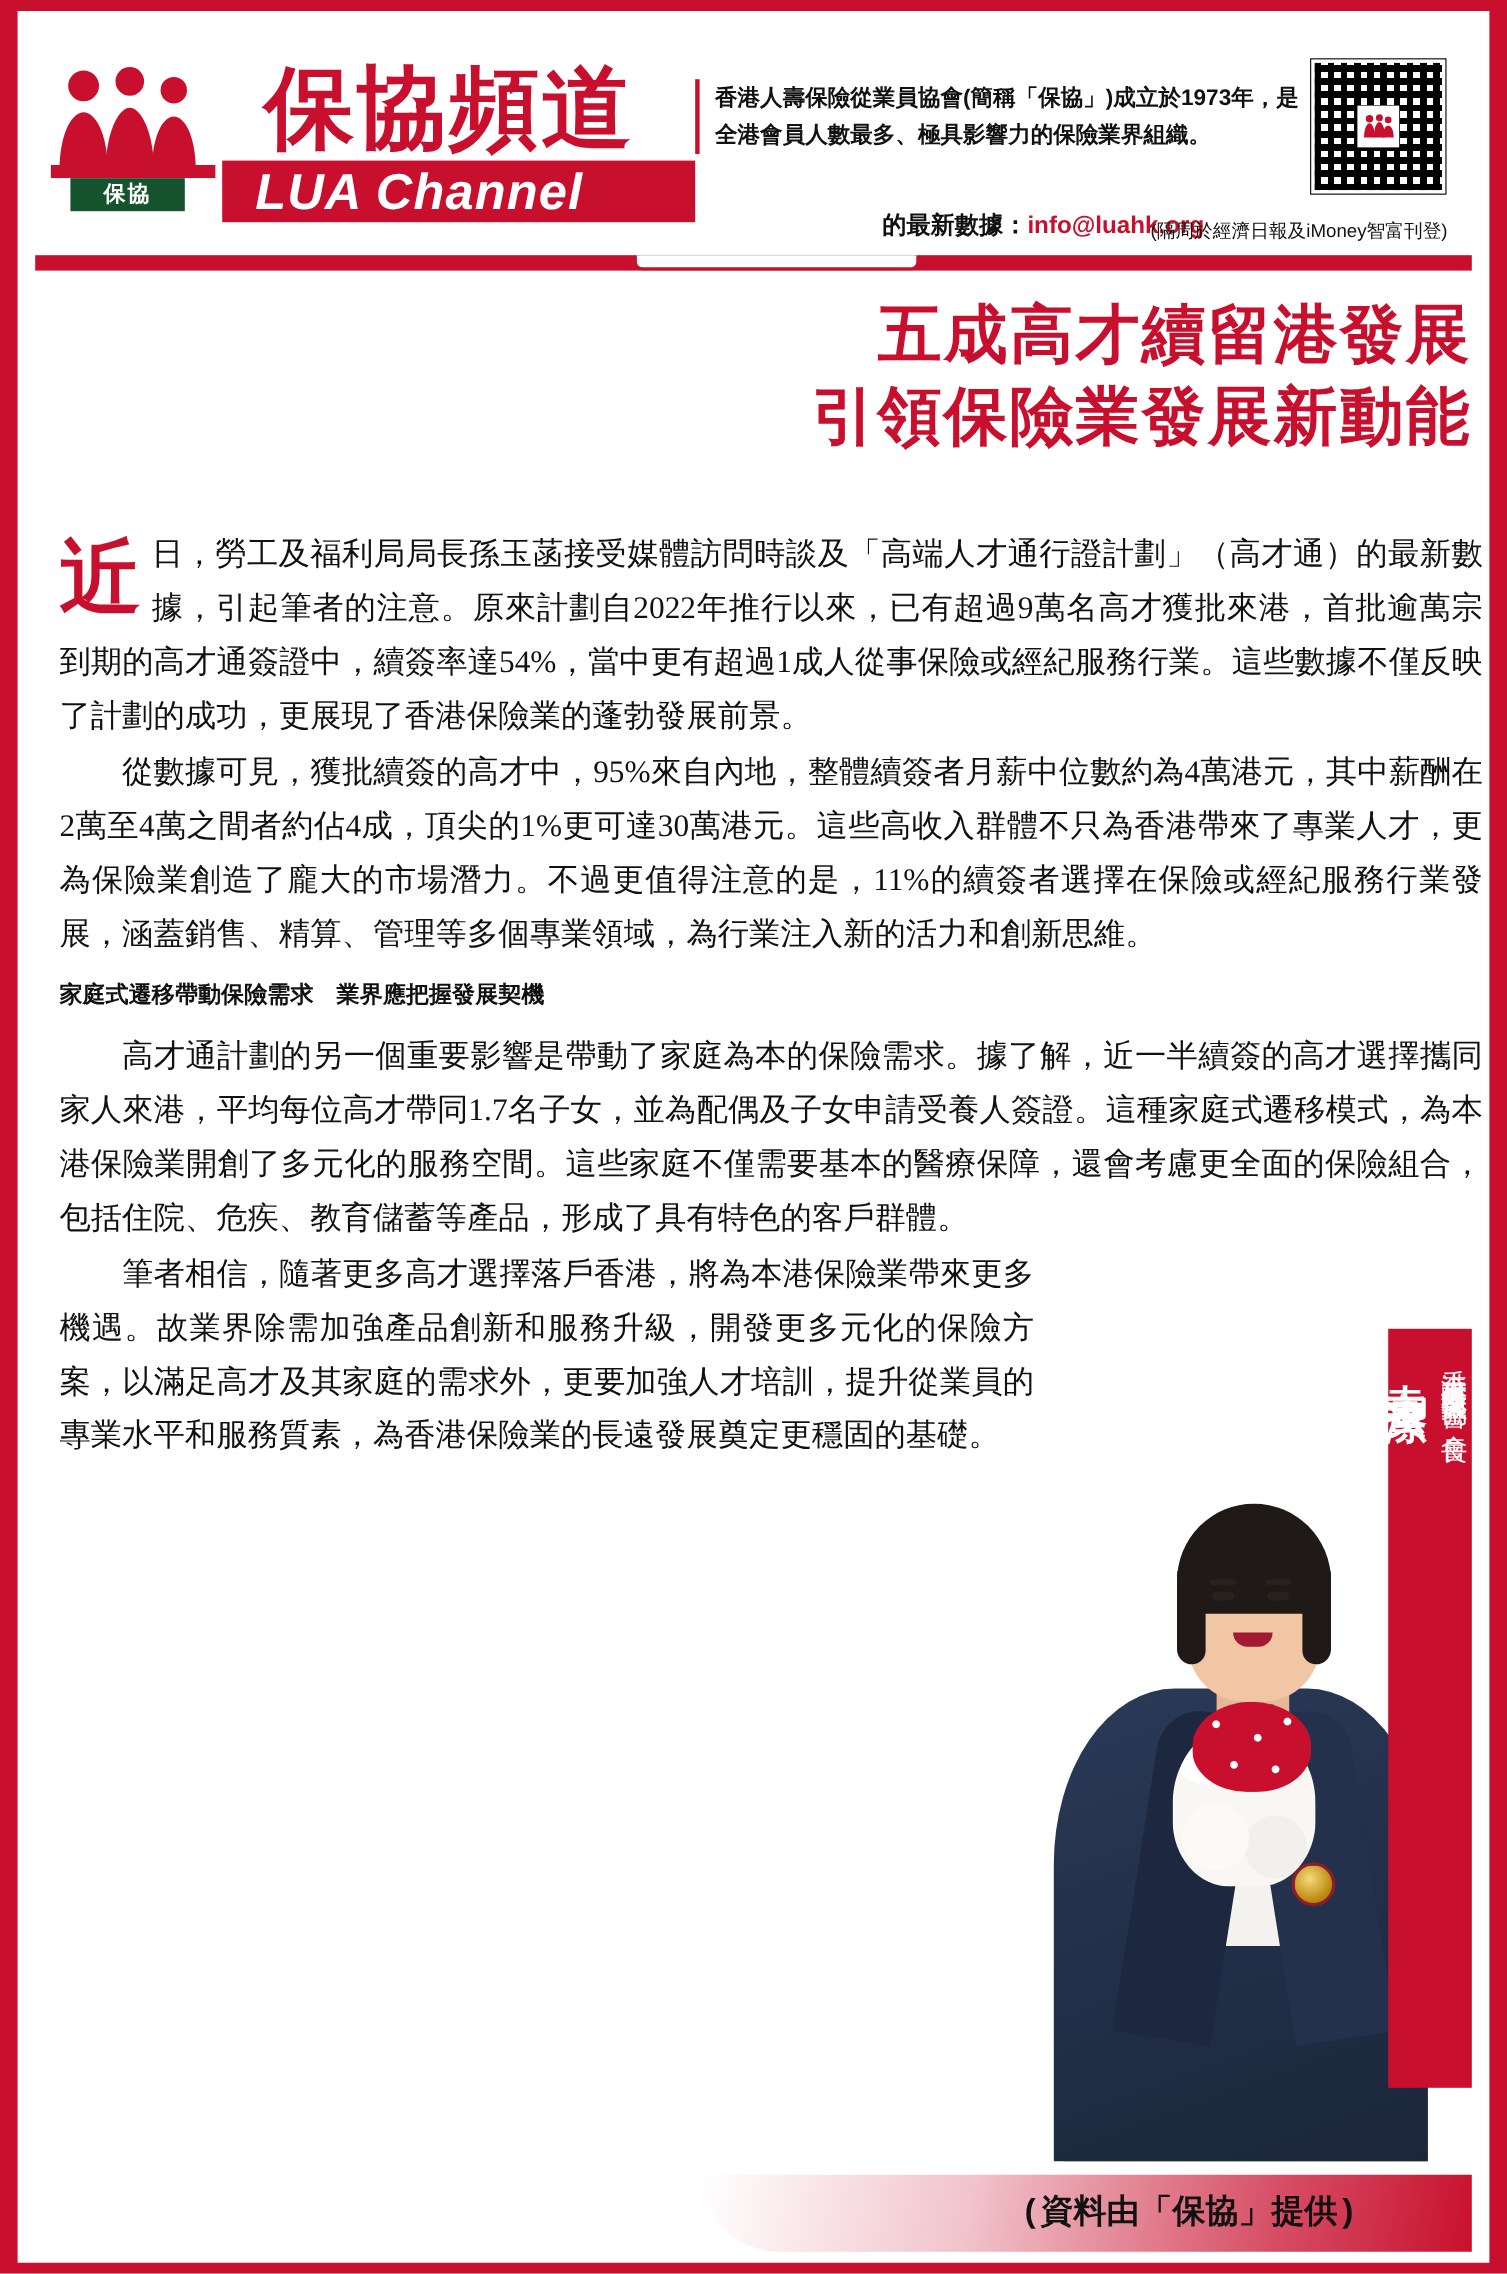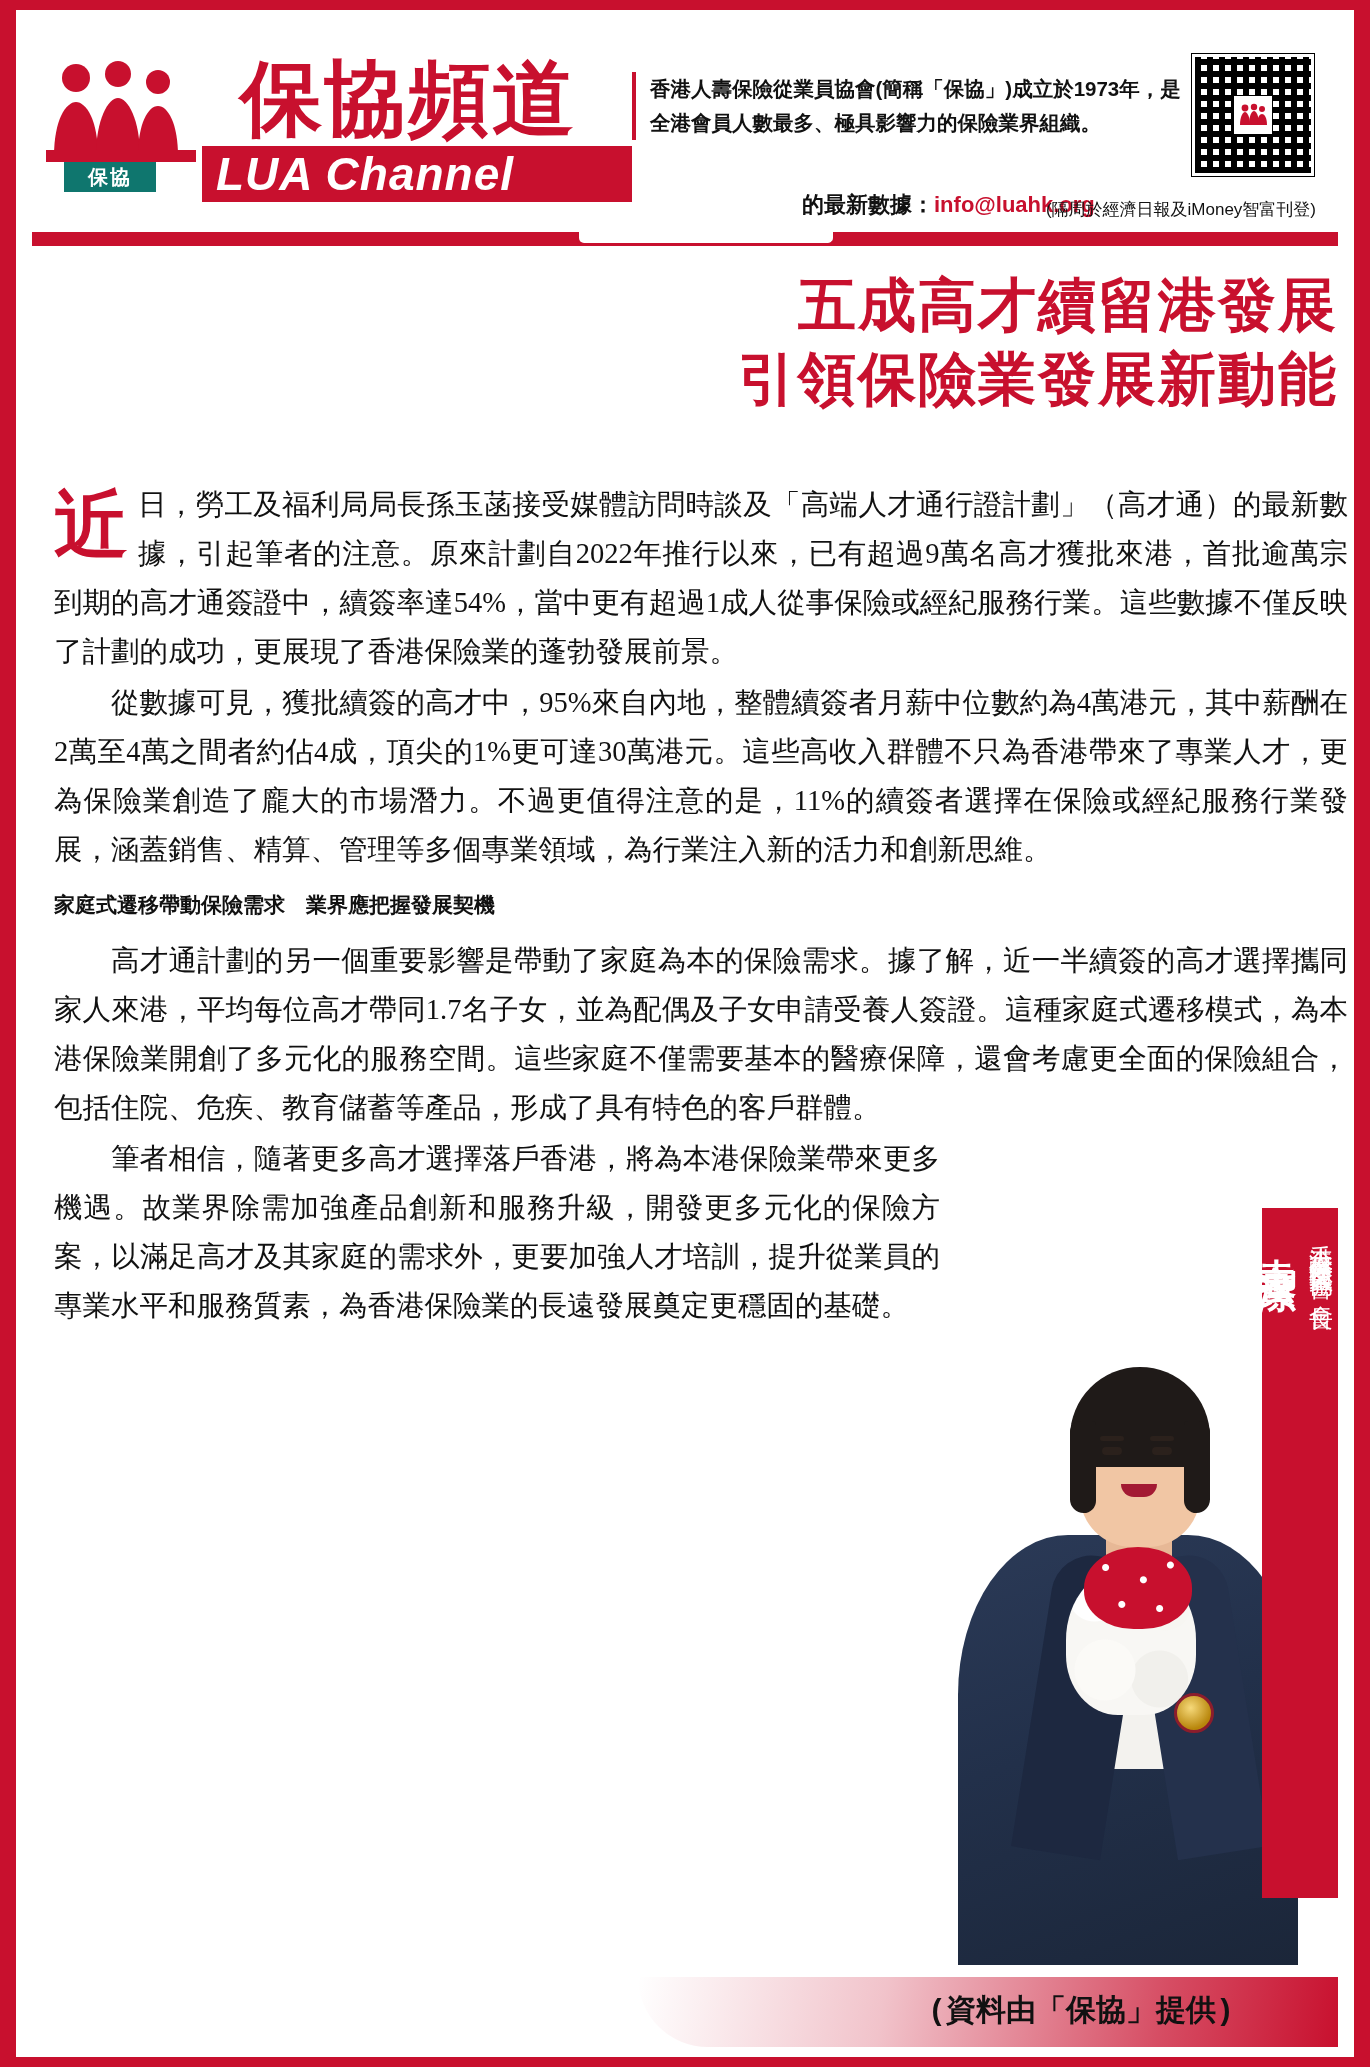--- a/index.html
+++ b/index.html
@@ -46,22 +46,22 @@
     width: 150px; height: 130px;
   }
   .logo-people {
     position: absolute;
     left: 0; top: 0;
     width: 150px; height: 104px;
   }
   .logo-caption {
     position: absolute;
     left: 18px; top: 104px;
-    width: 92px; height: 30px;
-    background: #0f766e;
+    width: 104px; height: 30px;
+    background: #14532d;
     color: #ffffff;
     font-family: "Liberation Sans", sans-serif;
     font-weight: bold;
     font-size: 20px;
     letter-spacing: 2px;
     text-align: center;
     line-height: 30px;
   }
   .logo-title {
     position: absolute;
@@ -80,21 +80,21 @@
     left: 160px; top: 96px;
     width: 430px;
     height: 56px;
     background: #c8102e;
     color: #ffffff;
     font-family: "Liberation Sans", sans-serif;
     font-weight: bold;
     font-style: italic;
     font-size: 46px;
     line-height: 56px;
-    padding-left: 14px;
+    padding-left: 30px;
     letter-spacing: 1px;
     white-space: nowrap;
   }
 
   .about-text {
     position: absolute;
     left: 600px; top: 52px;
     width: 560px;
     font-family: "Liberation Sans", sans-serif;
     font-weight: bold;

